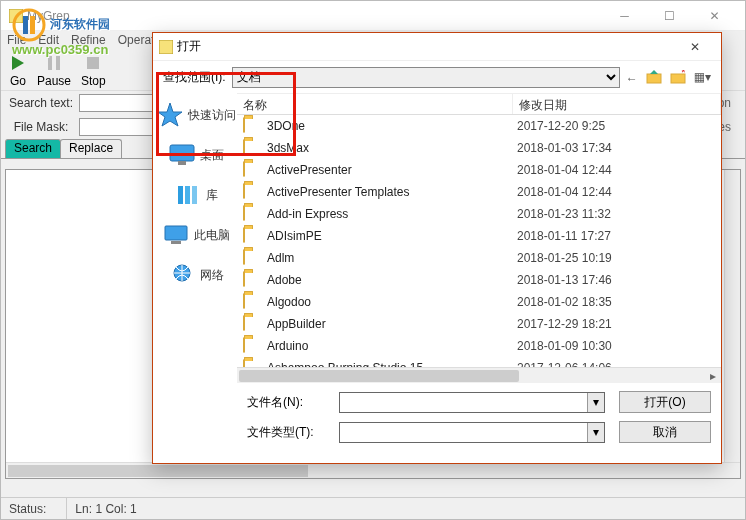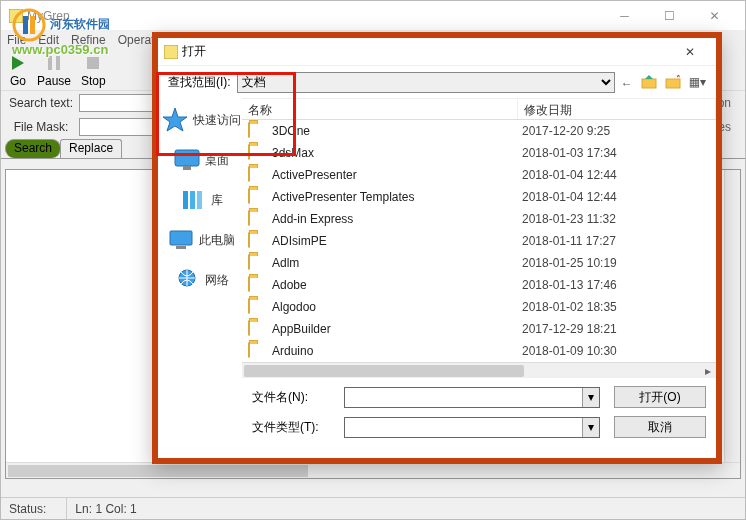--- a/index.html
+++ b/index.html
@@ -19,36 +19,36 @@
 .toolbar .tb-item { display: flex; flex-direction: column; align-items: center; gap: 2px; cursor: pointer; font-size: 11px; }
 .tb-arrow { width: 18px; height: 18px; }
 
 .search-row { height: 24px; display: flex; align-items: center; gap: 4px; padding: 2px 6px; }
 .search-row label { width: 68px; text-align: center; color: #333; }
 .search-row input { flex: 0 0 380px; height: 18px; border: 1px solid #999; padding: 0 2px; }
 .search-row .trail { margin-left: auto; color: #666; padding-right: 8px; }
 
 .tabstrip { height: 20px; display: flex; padding-left: 4px; border-bottom: 1px solid #999; }
 .tabstrip .tab { border: 1px solid #999; border-bottom: none; padding: 1px 8px; background: #eee; border-radius: 3px 3px 0 0; margin-right: -1px; cursor: pointer; }
-.tabstrip .tab.active { background: #4d7c0f; border-radius: 9px; }
+.tabstrip .tab.active { background: #14b8a6; }
 
 .main-editor { position: absolute; top: 168px; left: 4px; right: 4px; bottom: 40px; background: #fff; border: 1px solid #999; }
 .scrollbar-stub-v { position: absolute; right: 0; top: 0; bottom: 16px; width: 16px; background: #f0f0f0; border-left: 1px solid #ddd; }
 .scrollbar-stub-h { position: absolute; left: 0; right: 0; bottom: 0; height: 16px; background: #f0f0f0; border-top: 1px solid #ddd; }
 .scrollbar-thumb-h { position: absolute; left: 2px; top: 2px; height: 12px; width: 300px; background: #cdcdcd; }
 
 .statusbar { position: absolute; bottom: 0; left: 0; right: 0; height: 22px; background: #f0f0f0; border-top: 1px solid #ccc; display: flex; align-items: center; padding: 0 8px; gap: 20px; color: #444; }
 .statusbar .cell { border-left: 1px solid #ccc; padding-left: 8px; height: 100%; display: flex; align-items: center; }
 
 
 .watermark { position: absolute; top: 8px; left: 12px; font-size: 22px; font-weight: bold; color: #2b6fb5; text-shadow: 1px 1px #fff; pointer-events: none; z-index: 50; }
 .watermark .sub { font-size: 13px; color: #7fbf3f; display: block; }
 
 
-.dialog { position: absolute; top: 32px; left: 152px; width: 570px; height: 432px; background: #fff; border: 6px solid #c2410c; box-shadow: 0 6px 20px rgba(0,0,0,0.25); z-index: 40; display: flex; flex-direction: column; }
+.dialog { position: absolute; top: 32px; left: 152px; width: 570px; height: 432px; background: #fff; border: 1px solid #c2410c; box-shadow: 0 6px 20px rgba(0,0,0,0.25); z-index: 40; display: flex; flex-direction: column; }
 .dialog-titlebar { height: 28px; background: #fff; display: flex; align-items: center; padding: 0 6px; border-bottom: 1px solid #eee; }
 .dialog-titlebar .title { margin-left: 4px; }
 .dialog-titlebar .close { margin-left: auto; width: 40px; text-align: center; cursor: pointer; color: #444; }
 
 .dialog-lookrow { height: 32px; display: flex; align-items: center; gap: 6px; padding: 4px 10px; }
 .dialog-lookrow label { }
 .dialog-lookrow select { flex: 1; height: 21px; border: 1px solid #888; }
 .dialog-lookrow .nav-icons { display: flex; gap: 8px; align-items: center; color: #555; }
 .dialog-lookrow .nav-icons span { cursor: pointer; }
 

